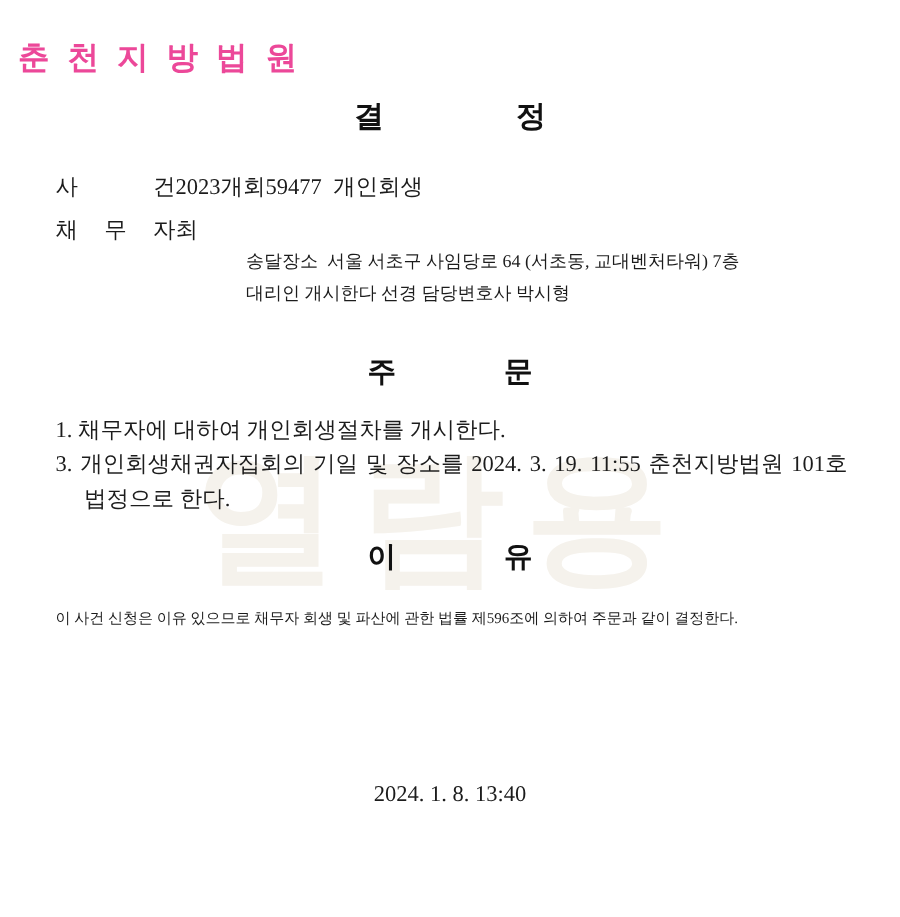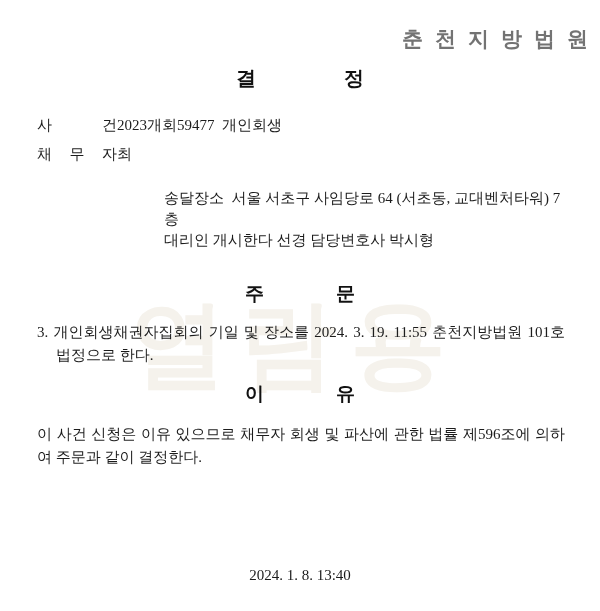--- a/index.html
+++ b/index.html
@@ -21,28 +21,28 @@
     font-size: 96px;
     letter-spacing: 14px;
     color: #f5f2ec;
     z-index: 0;
     white-space: nowrap;
     user-select: none;
   }
   .content { position: relative; z-index: 1; padding-top: 28px; }
 
   .court-title {
-    text-align: right;
+    text-align: left;
     font-family: "Liberation Sans", sans-serif;
     font-weight: 700;
     font-size: 21px;
     line-height: 22px;
     letter-spacing: 12px;
     text-indent: 12px;
-    color: #737373;
+    color: #ec4899;
   }
   .heading-pair {
     display: flex;
     justify-content: space-between;
     margin-left: auto;
     margin-right: auto;
     font-family: "Liberation Sans", sans-serif;
     font-weight: 700;
     color: #111111;
   }
@@ -55,45 +55,45 @@
   .row-label {
     display: flex;
     justify-content: space-between;
     width: 80px;
     margin-left: 37px;
     flex: none;
   }
   .row-value { white-space: pre-wrap; }
 
   .address-block {
-    margin-top: 26px;
+    margin-top: 2px;
     margin-left: 164px;
     margin-right: 30px;
-    font-size: 15px;
+    font-size: 12px;
     line-height: 21px;
   }
   .address-block div { white-space: pre-wrap; }
 
   .order-heading-wrap  { margin-top: 33px; }
   .order-list {
     margin: 17px 35px 0 37px;
     width: 528px;
     font-size: 15px;
     line-height: 23px;
   }
   .order-item {
     padding-left: 19px;
     text-indent: -19px;
     text-align: justify;
   }
   .reason-heading-wrap { margin-top: 17px; }
   .reason-paragraph {
     margin: 19px 35px 0 37px;
     width: 528px;
-    font-size: 15px;
+    font-size: 10px;
     line-height: 23px;
     text-align: justify;
   }
   .timestamp {
     margin-top: 98px;
     text-align: center;
     font-size: 15px;
     line-height: 16px;
   }
 </style>
@@ -134,20 +134,21 @@
   </div>
 
   <div class="order-heading-wrap">
     <div class="heading-pair section-heading">
       <span>주</span>
       <span>문</span>
     </div>
   </div>
 
   <div class="order-list">
+    <div class="order-item">1. 채무자에 대하여 개인회생절차를 개시한다.</div>
     <div class="order-item">3. 개인회생채권자집회의 기일 및 장소를 2024. 3. 19. 11:55 춘천지방법원 101호 법정으로 한다.</div>
   </div>
 
   <div class="reason-heading-wrap">
     <div class="heading-pair section-heading">
       <span>이</span>
       <span>유</span>
     </div>
   </div>
 

